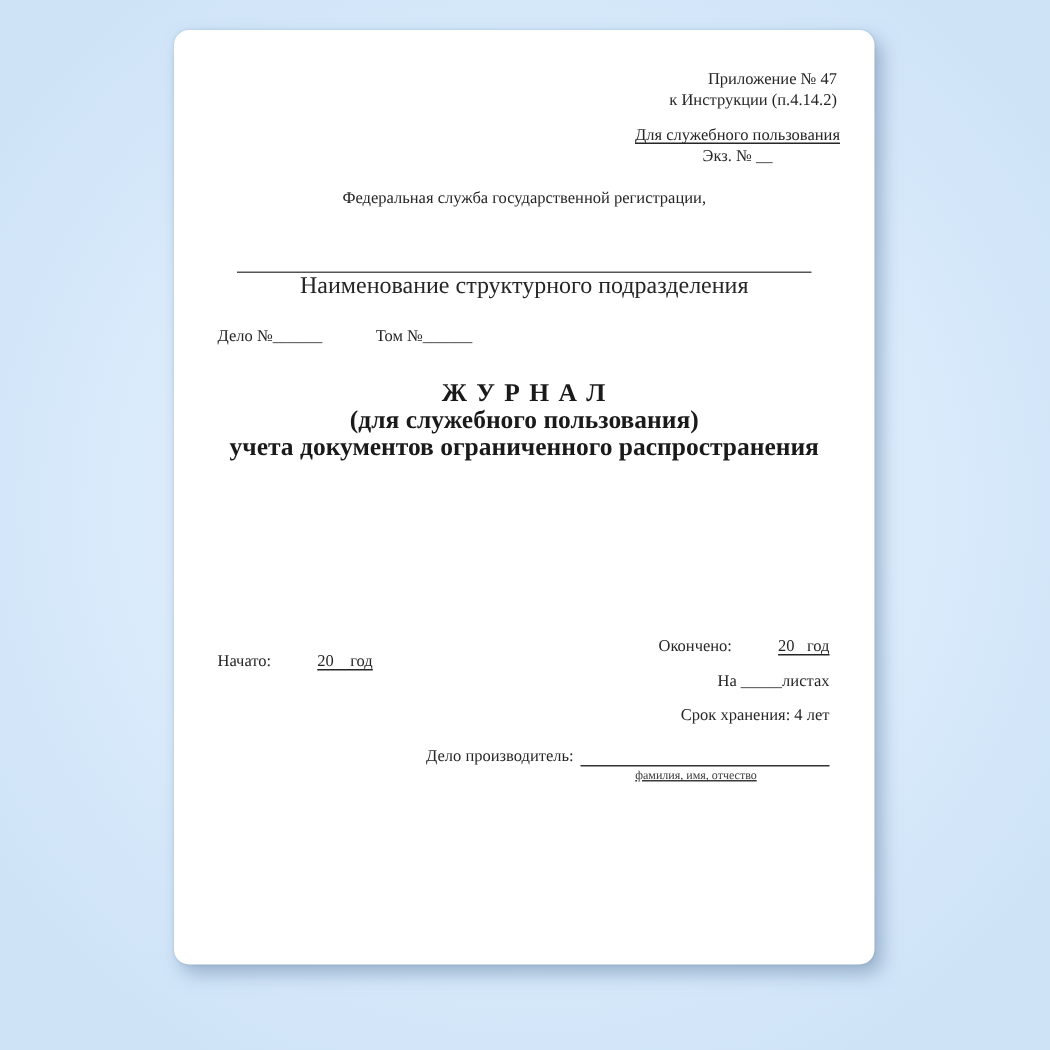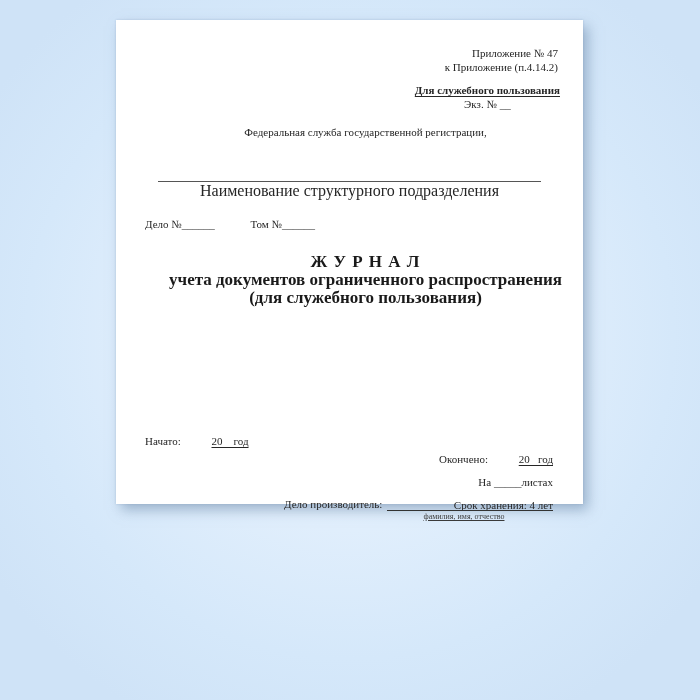--- a/index.html
+++ b/index.html
@@ -11,52 +11,51 @@
     background: radial-gradient(ellipse 430px 430px at 50% 48%,
                 #eef6fe 0%, #e0eefc 45%, #d5e8fa 75%, #cfe3f7 100%);
     font-family: "Liberation Serif", "DejaVu Serif", serif;
     color: #262626;
   }
   .page {
     position: absolute;
     left: 116px;
     top: 20px;
     width: 467px;
-    height: 484px;
+    height: 623px;
     background: #ffffff;
     box-shadow: 5px 6px 12px rgba(105, 135, 168, 0.55),
                 0 0 2px rgba(120, 150, 180, 0.35);
+    border-radius: 10px;
   }
   .page * { font-size: 11px; line-height: 14px; }
 
   .appendix {
     position: absolute;
     top: 26px;
     right: 25px;
     text-align: right;
   }
   .classification {
     position: absolute;
     top: 63px;
     right: 23px;
     text-align: center;
   }
   .classification .underlined {
     text-decoration: underline;
     text-underline-offset: 2px;
-    font-weight: bold;
   }
   .agency {
     position: absolute;
     top: 105px;
     left: 0;
     width: 100%;
     text-align: center;
     line-height: 15px;
-    padding-left: 16px;
   }
   .division-line {
     position: absolute;
     top: 161px;
     left: 42px;
     width: 383px;
     border-top: 1px solid #555;
   }
   .division-caption {
     position: absolute;
@@ -73,38 +72,37 @@
   }
   .case-row .volume { margin-left: 33px; }
   .title {
     position: absolute;
     top: 233px;
     left: 0;
     width: 100%;
     text-align: center;
     font-weight: bold;
     color: #1a1a1a;
-    padding-left: 16px;
   }
   .title div { font-size: 17px; line-height: 18px; }
   .title .t1 { letter-spacing: 1px; }
   .fill {
     text-decoration: underline;
     text-underline-offset: 2px;
     white-space: pre;
     margin-left: 28px;
   }
   .started {
     position: absolute;
     top: 414px;
     left: 29px;
   }
   .footer-right {
     position: absolute;
-    top: 432px;
+    top: 404px;
     right: 30px;
     text-align: right;
   }
   .footer-right > div { margin-bottom: 9px; white-space: pre; }
   .clerk-row {
     position: absolute;
     top: 477px;
     left: 168px;
     right: 30px;
     display: flex;
@@ -128,21 +126,21 @@
   .clerk-hint[data-name] { font-size: 8px; line-height: 10px; color: #3a3a3a; }
 </style>
 </head>
 <body>
 
 <div class="stage" data-name="product-background">
   <div class="page" data-name="journal-cover-page">
 
     <div class="appendix" data-name="appendix-note">
       <div data-name="appendix-line1">Приложение № 47</div>
-      <div data-name="appendix-line2">к Приложение (п.4.14.2)</div>
+      <div data-name="appendix-line2">к Инструкции (п.4.14.2)</div>
     </div>
 
     <div class="classification" data-name="classification-block">
       <div class="underlined" data-name="classification-label">Для служебного пользования</div>
       <div data-name="copy-number-field">Экз. № __</div>
     </div>
 
     <div class="agency" data-name="agency-name">
       <div data-name="agency-line1">Федеральная служба государственной регистрации,</div>
     </div>
@@ -150,22 +148,22 @@
     <div class="division-line" data-name="division-blank-line"></div>
     <div class="division-caption" data-name="division-caption">Наименование структурного подразделения</div>
 
     <div class="case-row" data-name="case-row">
       <span data-name="case-number-field">Дело №______</span>
       <span class="volume" data-name="volume-number-field">Том №______</span>
     </div>
 
     <div class="title" data-name="journal-title">
       <div class="t1" data-name="title-line1">Ж У Р Н А Л</div>
+      <div data-name="title-line3">(для служебного пользования)</div>
       <div data-name="title-line2">учета документов ограниченного распространения</div>
-      <div data-name="title-line3">(для служебного пользования)</div>
     </div>
 
     <div class="started" data-name="started-field">
       <span data-name="started-label">Начато:</span>
       <span class="fill" data-name="started-value">20    год</span>
     </div>
 
     <div class="footer-right" data-name="footer-right-block">
       <div data-name="finished-field"><span data-name="finished-label">Окончено:</span> <span class="fill" data-name="finished-value">20   год</span></div>
       <div data-name="sheets-field">На _____листах</div>

